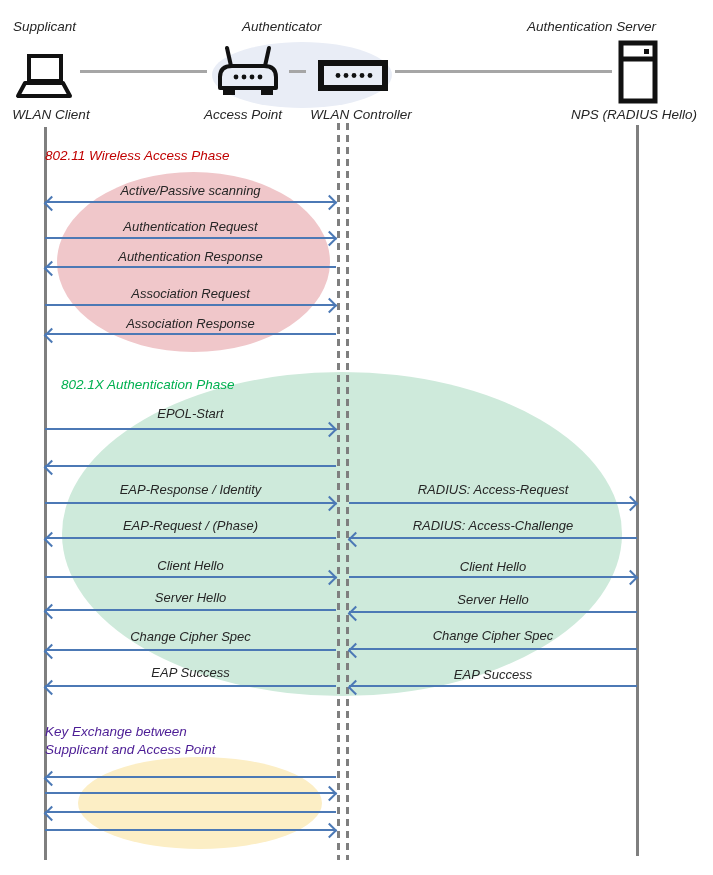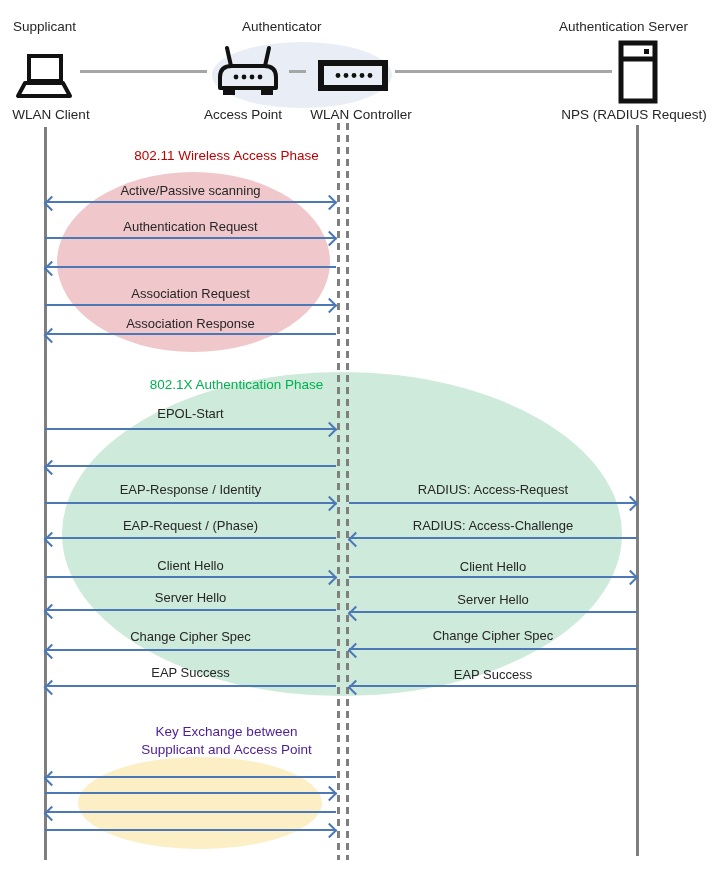--- a/index.html
+++ b/index.html
@@ -1,36 +1,36 @@
 <!DOCTYPE html>
 <html><head>
 <meta charset="utf-8">
 <style>
   html,body{margin:0;padding:0;background:#ffffff;}
   .canvas{
     position:relative;width:713px;height:875px;background:#fff;overflow:hidden;
-    font-family:"Liberation Sans",sans-serif;color:#262626;
+    font-family:"Liberation Sans",sans-serif;color:#262626;font-style:italic;
   }
   
   .ellipse{position:absolute;border-radius:50%;z-index:0;}
   .el-blue {left:212px;top:42px;width:180px;height:66px;background:#e9edf6;}
   .el-pink {left:57px;top:172px;width:273px;height:180px;background:#f0c7ca;}
   .el-green{left:62px;top:372px;width:560px;height:324px;background:#ceeadb;}
   .el-yel  {left:78px;top:757px;width:244px;height:92px;background:#fceec5;}
   
   .lifeline{position:absolute;width:3px;background:#7f7f7f;z-index:1;}
   .life-dash{position:absolute;width:3px;z-index:1;
     background:repeating-linear-gradient(to bottom,#7f7f7f 0 7px,transparent 7px 12px);}
   
   .conn{position:absolute;height:3px;background:#a6a6a6;top:70px;z-index:1;}
   
   .role{position:absolute;font-size:13.5px;text-align:left;white-space:nowrap;z-index:2;}
   .dev {position:absolute;font-size:13.5px;text-align:center;white-space:nowrap;z-index:2;}
-  .phase-title{position:absolute;font-size:13.5px;text-align:center;white-space:nowrap;z-index:3;line-height:18px;margin-left:36px;}
-  .pt-red{color:#c00000;} .pt-green{color:#00b050;} .pt-orange{color:#4c1d95;}
+  .phase-title{position:absolute;font-size:13.5px;white-space:nowrap;z-index:3;line-height:18px;}
+  .pt-red{color:#c00000;} .pt-green{color:#00b050;padding-left:16px;} .pt-orange{color:#4c1d95;}
   .lbl{position:absolute;font-size:13px;text-align:center;white-space:nowrap;z-index:3;color:#262626;}
   .ll{left:45px;width:291px;} .rl{left:349px;width:288px;}
   
   .arw{position:absolute;height:0;border-top:2px solid #4c79b5;z-index:3;}
   .la{left:45px;width:291px;} .ra{left:349px;width:288px;}
   .arw.l::before{content:"";position:absolute;left:1px;top:-5px;width:9px;height:9px;
     border-left:2px solid #4c79b5;border-bottom:2px solid #4c79b5;transform:rotate(45deg);}
   .arw.r::after{content:"";position:absolute;right:1px;top:-6px;width:9px;height:9px;
     border-top:2px solid #4c79b5;border-right:2px solid #4c79b5;transform:rotate(45deg);}
   
@@ -41,21 +41,21 @@
 
 <div class="canvas">
 
   <div class="ellipse el-blue"></div>
   <div class="ellipse el-pink"></div>
   <div class="ellipse el-green"></div>
   <div class="ellipse el-yel"></div>
 
   <div class="role" style="left:13px;top:19px;text-align:left">Supplicant</div>
   <div class="role" style="left:242px;top:19px;width:120px">Authenticator</div>
-  <div class="role" style="left:559px;top:19px;width:150px">Authentication Server</div>
+  <div class="role" style="left:527px;top:19px;width:150px">Authentication Server</div>
 
   <div class="conn" style="left:80px;width:127px"></div>
   <div class="conn" style="left:289px;width:17px"></div>
   <div class="conn" style="left:395px;width:217px"></div>
 
   <svg class="icon" style="left:12px;top:52px" width="64" height="50" viewBox="0 0 64 50">
     <rect x="17" y="4" width="32" height="25" fill="none" stroke="#111" stroke-width="4"></rect>
     <path d="M13 31 L6 44 L58 44 L51 31 Z" fill="none" stroke="#111" stroke-width="4" stroke-linejoin="round"></path>
   </svg>
   <svg class="icon" style="left:214px;top:44px" width="68" height="58" viewBox="0 0 68 58">
@@ -79,38 +79,39 @@
   </svg>
   <svg class="icon" style="left:618px;top:40px" width="40" height="64" viewBox="0 0 40 64">
     <rect x="3" y="3" width="34" height="58" fill="none" stroke="#111" stroke-width="5"></rect>
     <line x1="3" y1="19" x2="37" y2="19" stroke="#111" stroke-width="5"></line>
     <rect x="26" y="9" width="5" height="5" fill="#111"></rect>
   </svg>
 
   <div class="dev" style="left:0;top:107px;width:102px">WLAN Client</div>
   <div class="dev" style="left:193px;top:107px;width:100px">Access Point</div>
   <div class="dev" style="left:296px;top:107px;width:130px">WLAN Controller</div>
-  <div class="dev" style="left:559px;top:107px;width:150px">NPS (RADIUS Request)</div>
+  <div class="dev" style="left:559px;top:107px;width:150px">NPS (RADIUS Hello)</div>
 
   <div class="lifeline" style="left:44px;top:127px;height:733px"></div>
   <div class="life-dash" style="left:337px;top:123px;height:737px"></div>
   <div class="life-dash" style="left:346px;top:123px;height:737px"></div>
   <div class="lifeline" style="left:636px;top:125px;height:731px"></div>
 
   <div class="phase-title pt-red" style="left:45px;top:147px;width:291px">802.11 Wireless Access Phase</div>
   <div class="phase-title pt-green" style="left:45px;top:376px;width:311px">802.1X Authentication Phase</div>
   <div class="phase-title pt-orange" style="left:45px;top:723px;width:291px">Key Exchange between</div>
   <div class="phase-title pt-orange" style="left:45px;top:741px;width:291px">Supplicant and Access Point</div>
 
   <div class="lbl ll" style="top:183px">Active/Passive scanning</div>
   <div class="arw la l r" style="top:201px"></div>
 
   <div class="lbl ll" style="top:219px">Authentication Request</div>
   <div class="arw la r" style="top:237px"></div>
 
+  <div class="lbl ll" style="top:249px">Authentication Response</div>
   <div class="arw la l" style="top:266px"></div>
 
   <div class="lbl ll" style="top:286px">Association Request</div>
   <div class="arw la r" style="top:304px"></div>
 
   <div class="lbl ll" style="top:316px">Association Response</div>
   <div class="arw la l" style="top:333px"></div>
 
   <div class="lbl ll" style="top:406px">EPOL-Start</div>
   <div class="arw la r" style="top:428px"></div>

